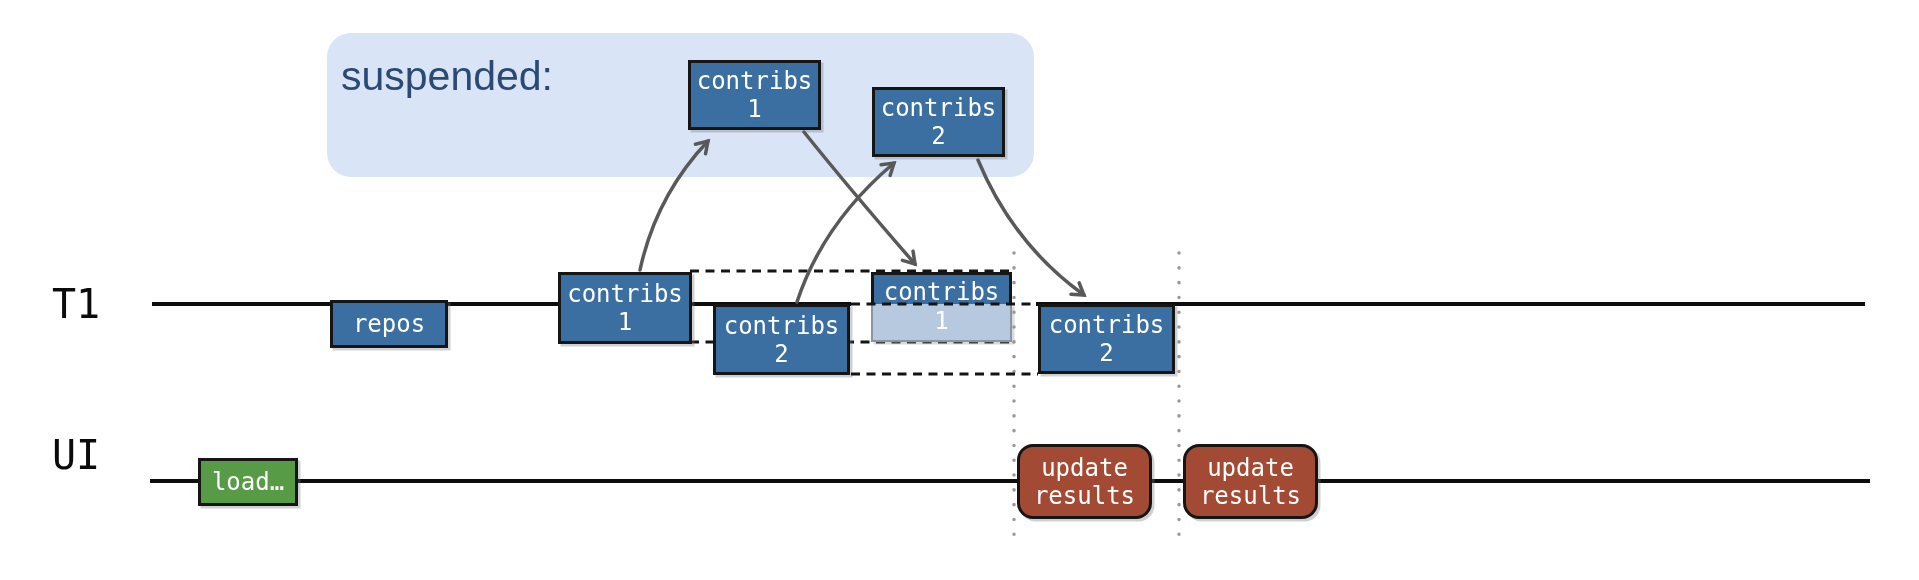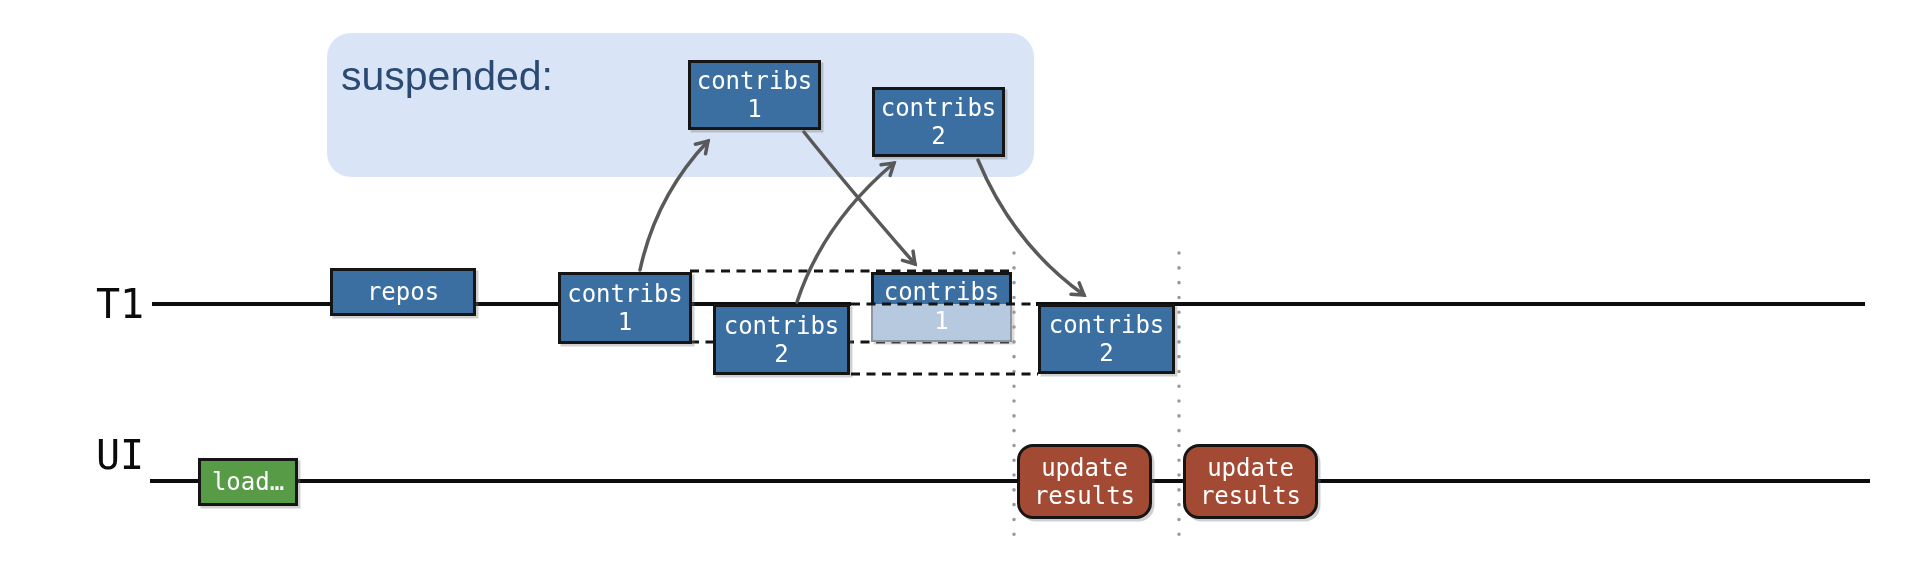--- a/index.html
+++ b/index.html
@@ -25,21 +25,21 @@
     border:3px solid #151515;color:var(--box_text,#fff);
     font-size:24px;line-height:28px;text-align:center;
     box-shadow:2.5px 2.5px 0 rgba(120,120,120,.35);
   }
   .tbox span{display:block;}
   .blue{background:var(--blue,#3b6fa1);}
   .green{background:var(--green,#589b47);}
   .red{background:var(--red,#a34a34);border-radius:16px;}
   .susp1{left:688px;top:60px;width:133px;height:70px;}
   .susp2{left:872px;top:87px;width:133px;height:70px;}
-  .repos{left:330px;top:268px;width:146px;height:48px;}
+  .repos{left:330px;top:300px;width:118px;height:48px;}
   .c1{left:558px;top:272px;width:134px;height:72px;}
   .c2a{left:713px;top:304px;width:137px;height:71px;}
   .c2b{left:1038px;top:304px;width:137px;height:70px;}
   .load{left:198px;top:458px;width:100px;height:48px;}
   .upd1{left:1017px;top:444px;width:135px;height:75px;}
   .upd2{left:1183px;top:444px;width:135px;height:75px;}
   
   .faded{
     position:absolute;left:871px;top:272px;width:141px;height:70px;
   }
@@ -54,21 +54,21 @@
     border:2px solid #8b96a3;border-top:none;
     box-shadow:2.5px 2.5px 0 rgba(150,150,150,.35);
   }
   .faded-label{
     position:absolute;left:0;top:0;width:141px;height:70px;
     display:flex;flex-direction:column;align-items:center;justify-content:center;
     color:var(--box_text,#fff);font-size:24px;line-height:29px;text-align:center;
   }
   
   .lane-label{
-    position:absolute;font-size:40px;line-height:42px;color:var(--lane_label,#0b0b0b);margin-left:44px;
+    position:absolute;font-size:40px;line-height:42px;color:var(--lane_label,#0b0b0b);
   }
   .t1-label{left:52px;top:283px;}
   .ui-label{left:52px;top:434px;}
   
   .layer{position:absolute;left:0;top:0;width:1919px;height:580px;pointer-events:none;}
 </style>
 </head>
 <body>
 
 <div id="canvas">

